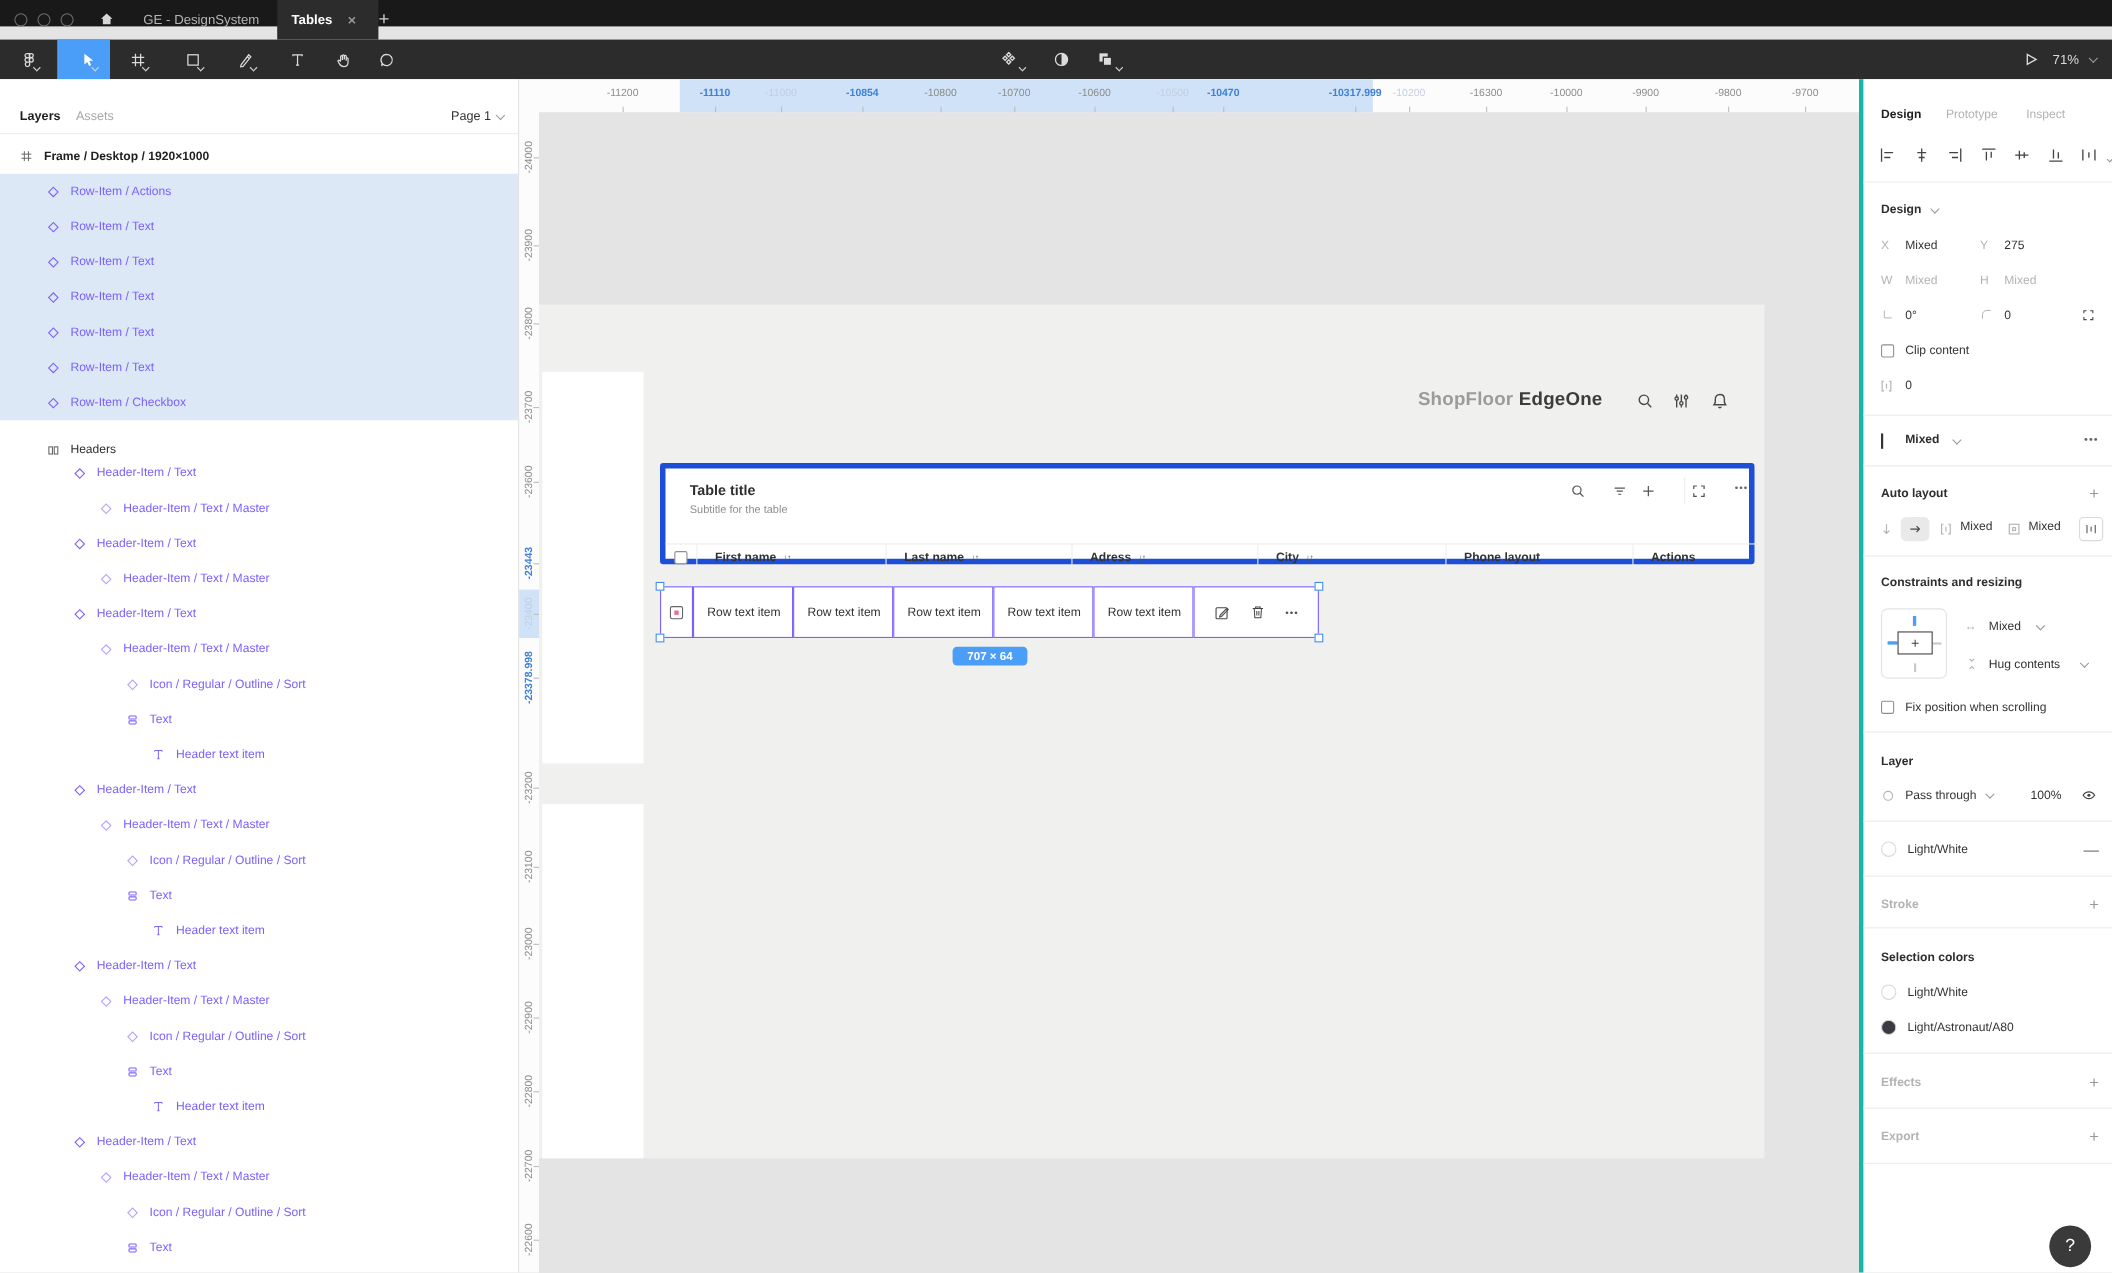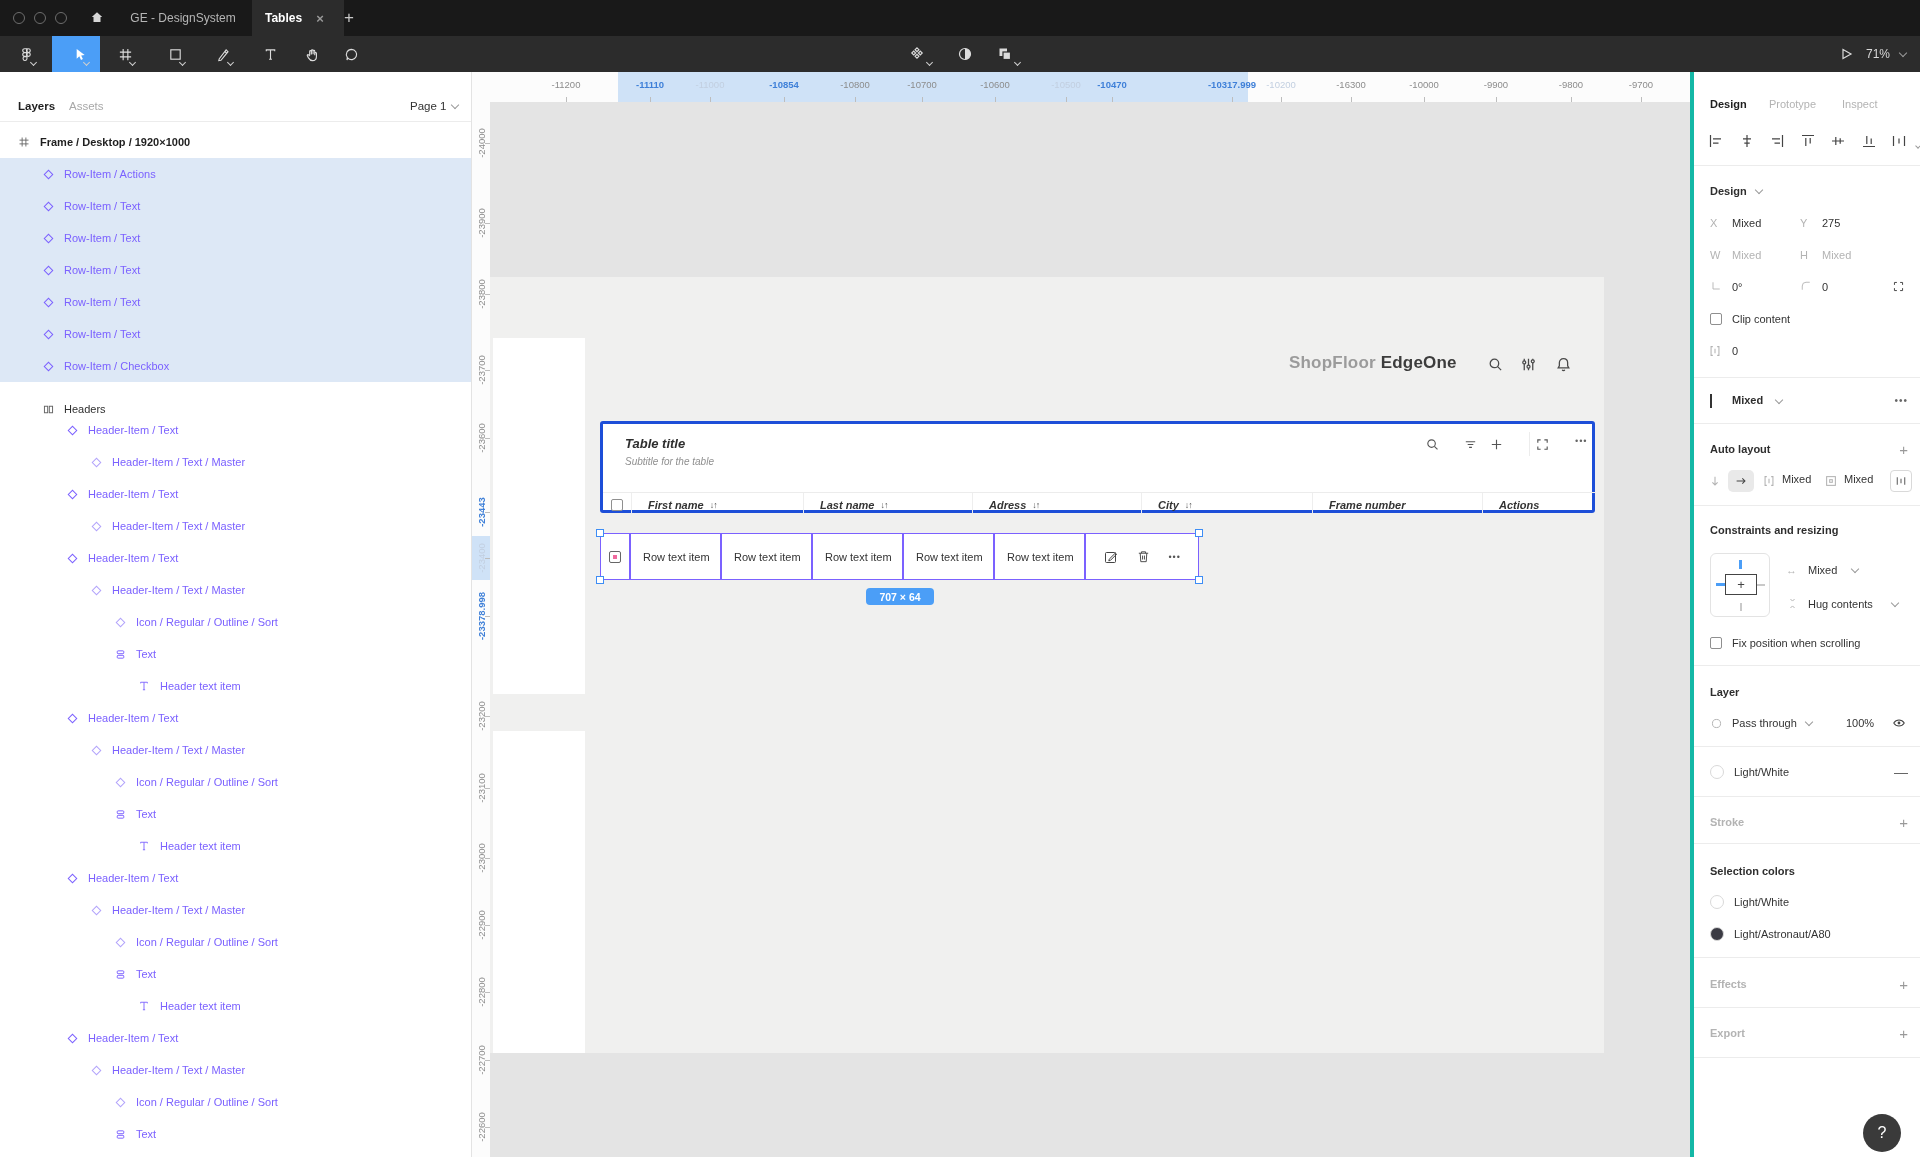--- a/index.html
+++ b/index.html
@@ -2,21 +2,21 @@
 <html><head>
 <meta charset="utf-8">
 <style>
   * { margin:0; padding:0; box-sizing:border-box; }
   html,body { width:1920px; height:1157px; overflow:hidden; }
   body { font-family:"Liberation Sans", sans-serif; background:#e4e4e4; }
   #app { position:relative; width:1920px; height:1157px; overflow:hidden; }
   .abs { position:absolute; }
 
   
-  #titlebar { left:0; top:0; width:1920px; height:36px; background:#191919; }
+  #titlebar { left:0; top:0; width:1920px; height:24px; background:#191919; }
   .windot { width:12px; height:12px; border:1.5px solid #6d6d6d; border-radius:50%; top:12px; }
   .home-icon { color:#d7d7d7; top:9px; }
   .tab { height:36px; display:flex; align-items:center; font-size:12px; color:#b5b5b5; }
   .tab.active { background:#2c2c2c; color:#ffffff; font-weight:bold; }
   .tab-close { color:#9a9a9a; font-size:13px; margin-left:14px; }
   .newtab { color:#c9c9c9; font-size:17px; top:8px; }
 
   
   #toolbar { left:0; top:36px; width:1920px; height:36px; background:#2c2c2c; }
   .tool { top:0; height:36px; display:flex; align-items:center; justify-content:center; color:#dcdcdc; }
@@ -54,21 +54,21 @@
   .r-band { position:absolute; background:#cfe2f7; }
   .r-tick { position:absolute; background:#bdbdbd; }
 
   #design-frame { background:#f0f0ef; }
   .white-card { background:#ffffff; }
   #logo { font-size:17px; letter-spacing:0.2px; white-space:nowrap; }
   #logo .l1 { color:#9b9b9b; font-weight:bold; }
   #logo .l2 { color:#3c3c3c; font-weight:bold; }
   .hdr-icon svg { stroke:#4a4a4a; fill:none; stroke-width:1.2; }
 
-  #table-card { background:#fff; border:3px solid #1d4ed8; border-radius:3px;font-style:italic; }
+  #table-card { background:#fff; border:5px solid #1d4ed8; border-radius:3px; }
   #table-title { font-size:13px; font-weight:bold; color:#2e2e2e; }
   #table-subtitle { font-size:10px; color:#8f8f8f; }
   .card-icon svg { stroke:#555; fill:none; stroke-width:1.2; }
   #thead { position:absolute; left:0; top:68px; width:993px; height:23px; border-top:1px solid #ececec; }
   .th-cell { position:absolute; top:0; height:23px; display:flex; align-items:center; font-size:11px; font-weight:bold; color:#333; border-right:1px solid #eeeeee; }
   .sort-glyph { font-size:9px; color:#555; margin-left:6px; letter-spacing:-1px; }
   .cbx { width:13px; height:13px; border:1.2px solid #8f8f8f; border-radius:2px; background:#fff; }
 
   #sel-row { }
   .row-cell { position:absolute; top:0; height:47px; background:#fff; border:1px solid #7b61ff; display:flex; align-items:center; }
@@ -539,21 +539,21 @@
           </div>
           <div class="th-cell" style="left: 370px; width: 169px; padding-left: 16px;">
             <span>Adress</span>
             <span class="sort-glyph">↓↑</span>
           </div>
           <div class="th-cell" style="left: 539px; width: 171px; padding-left: 16px;">
             <span>City</span>
             <span class="sort-glyph">↓↑</span>
           </div>
           <div class="th-cell" style="left: 710px; width: 170px; padding-left: 16px;">
-            <span>Frame number</span>
+            <span>Phone layout</span>
           </div>
           <div class="th-cell" style="left: 880px; width: 113px; padding-left: 16px; border-right: none;">
             <span>Actions</span>
           </div>
         </div>
     </div>
 
     <div id="sel-row" class="abs" style="left:110px; top:461px; width:599px; height:47px;">
         <div class="row-cell" style="left: 0px; width: 30px; justify-content: center;">
           <span class="mini-cbx"></span>

